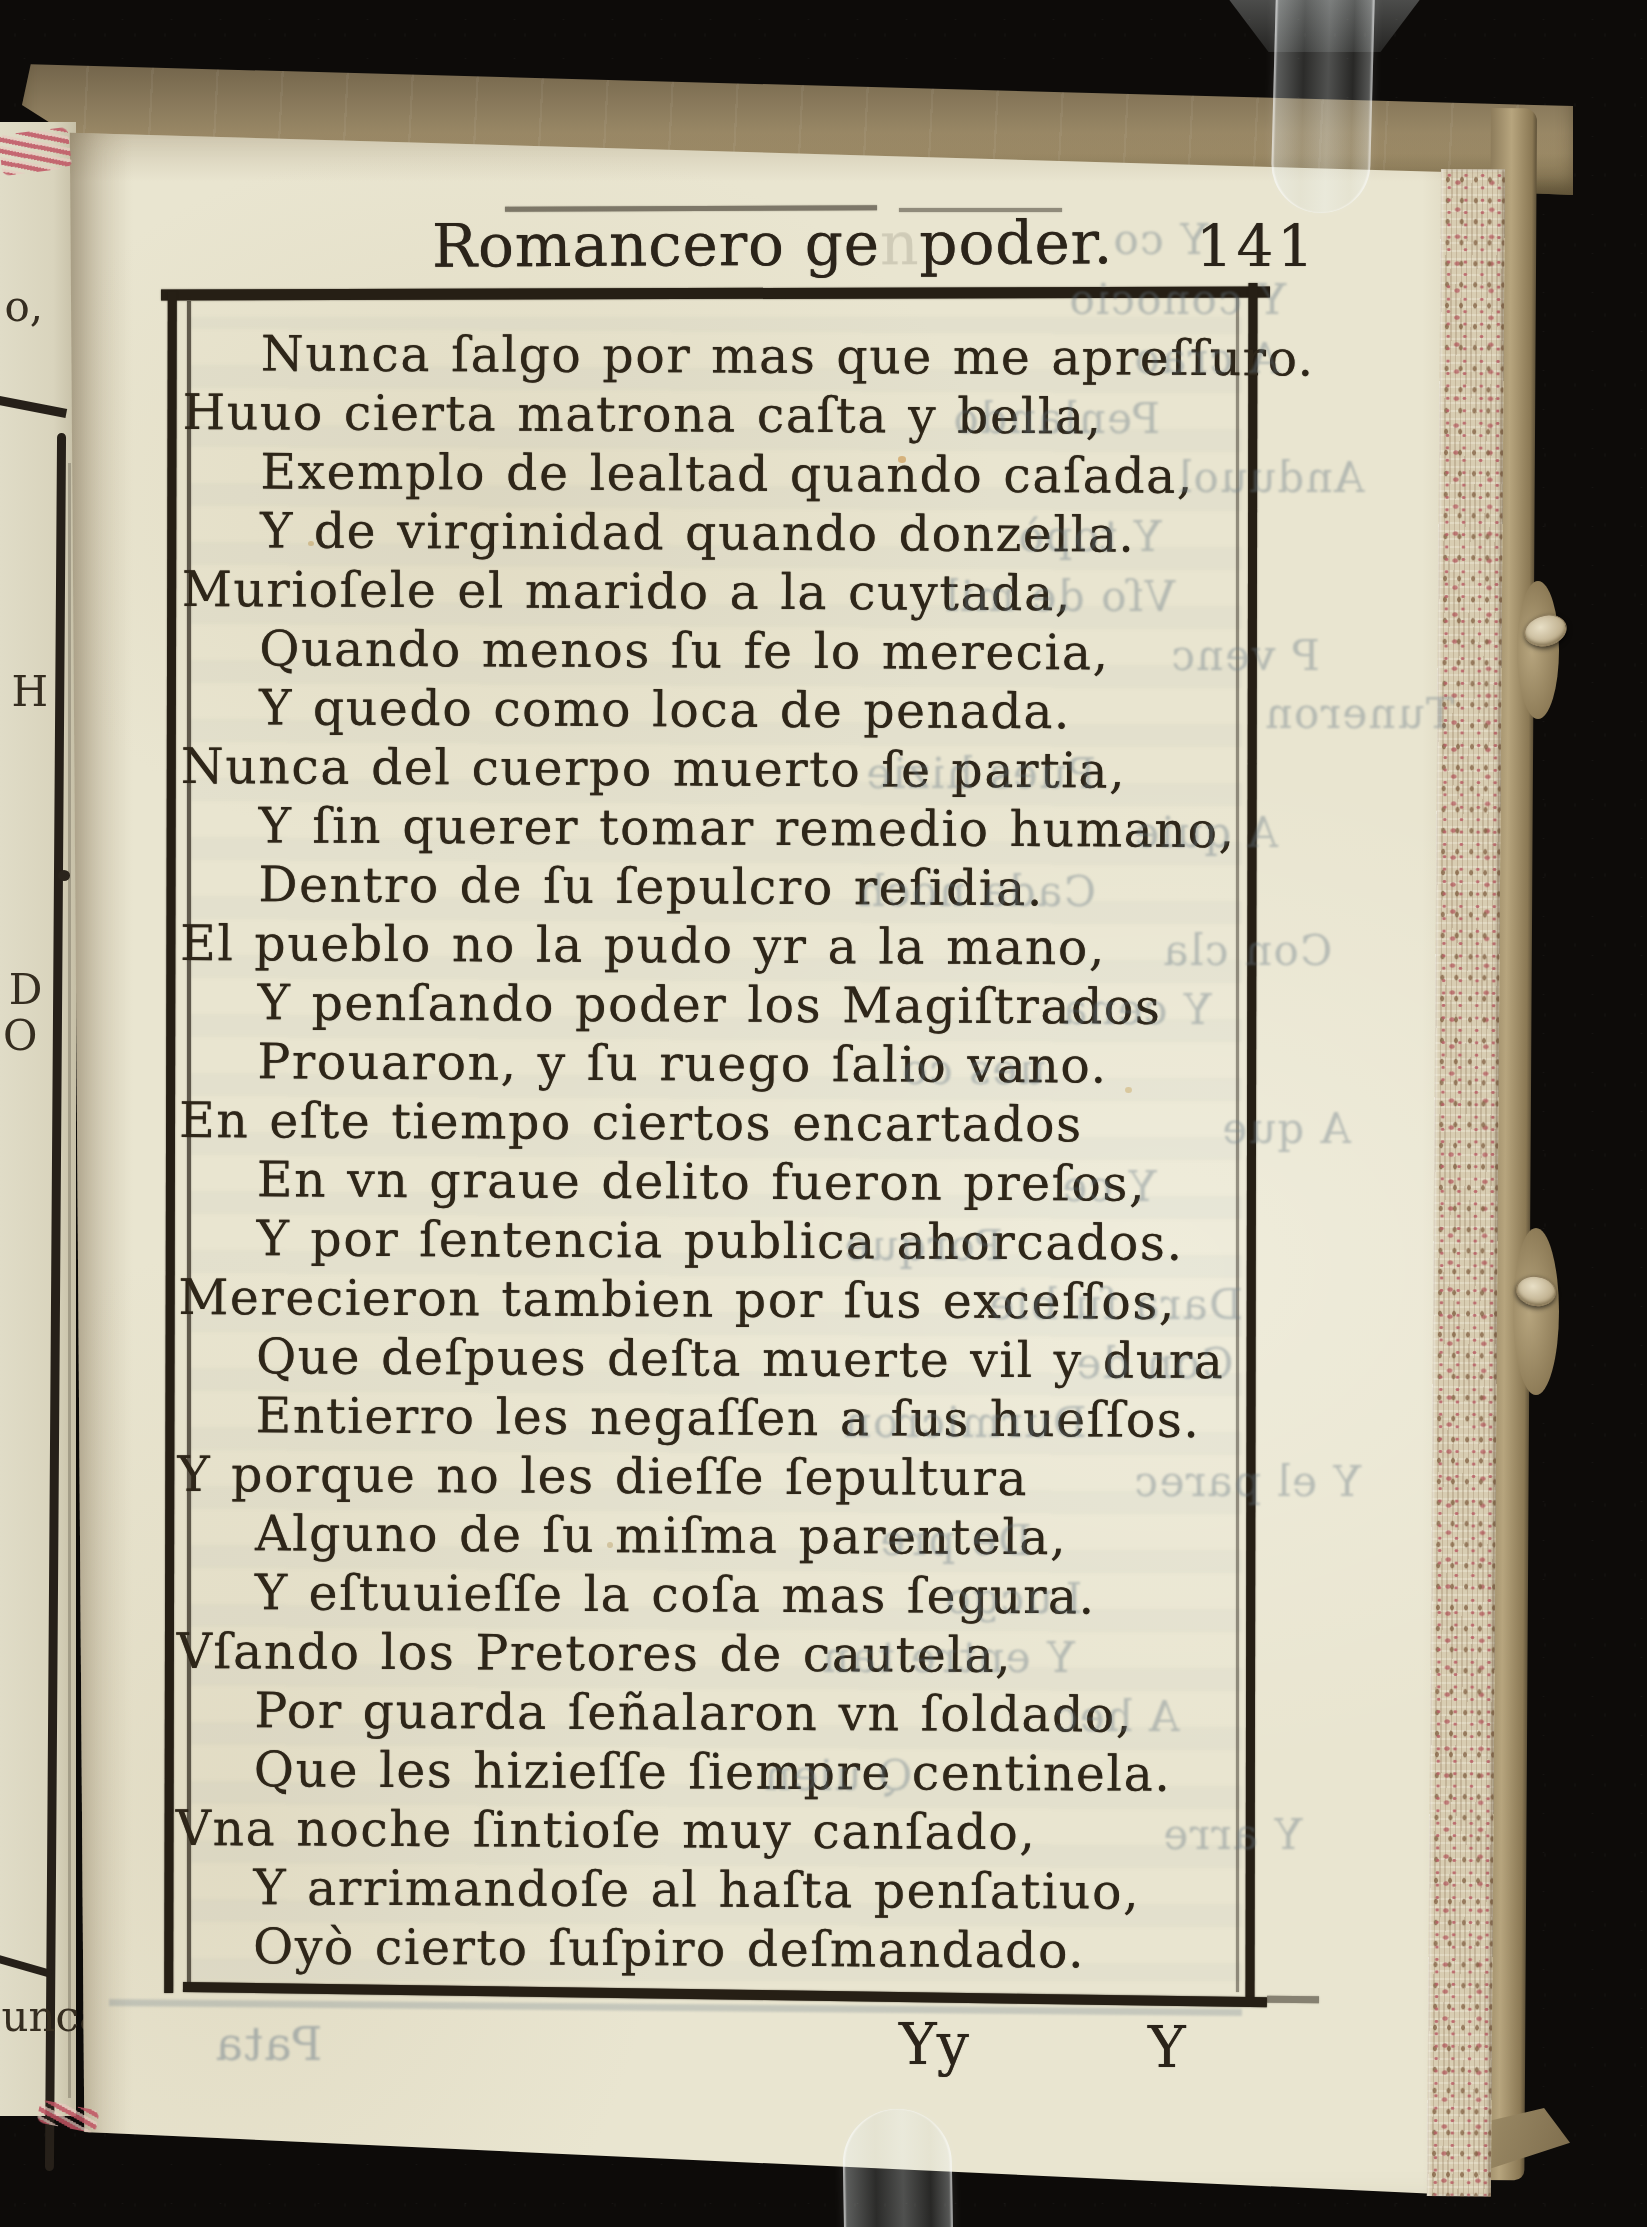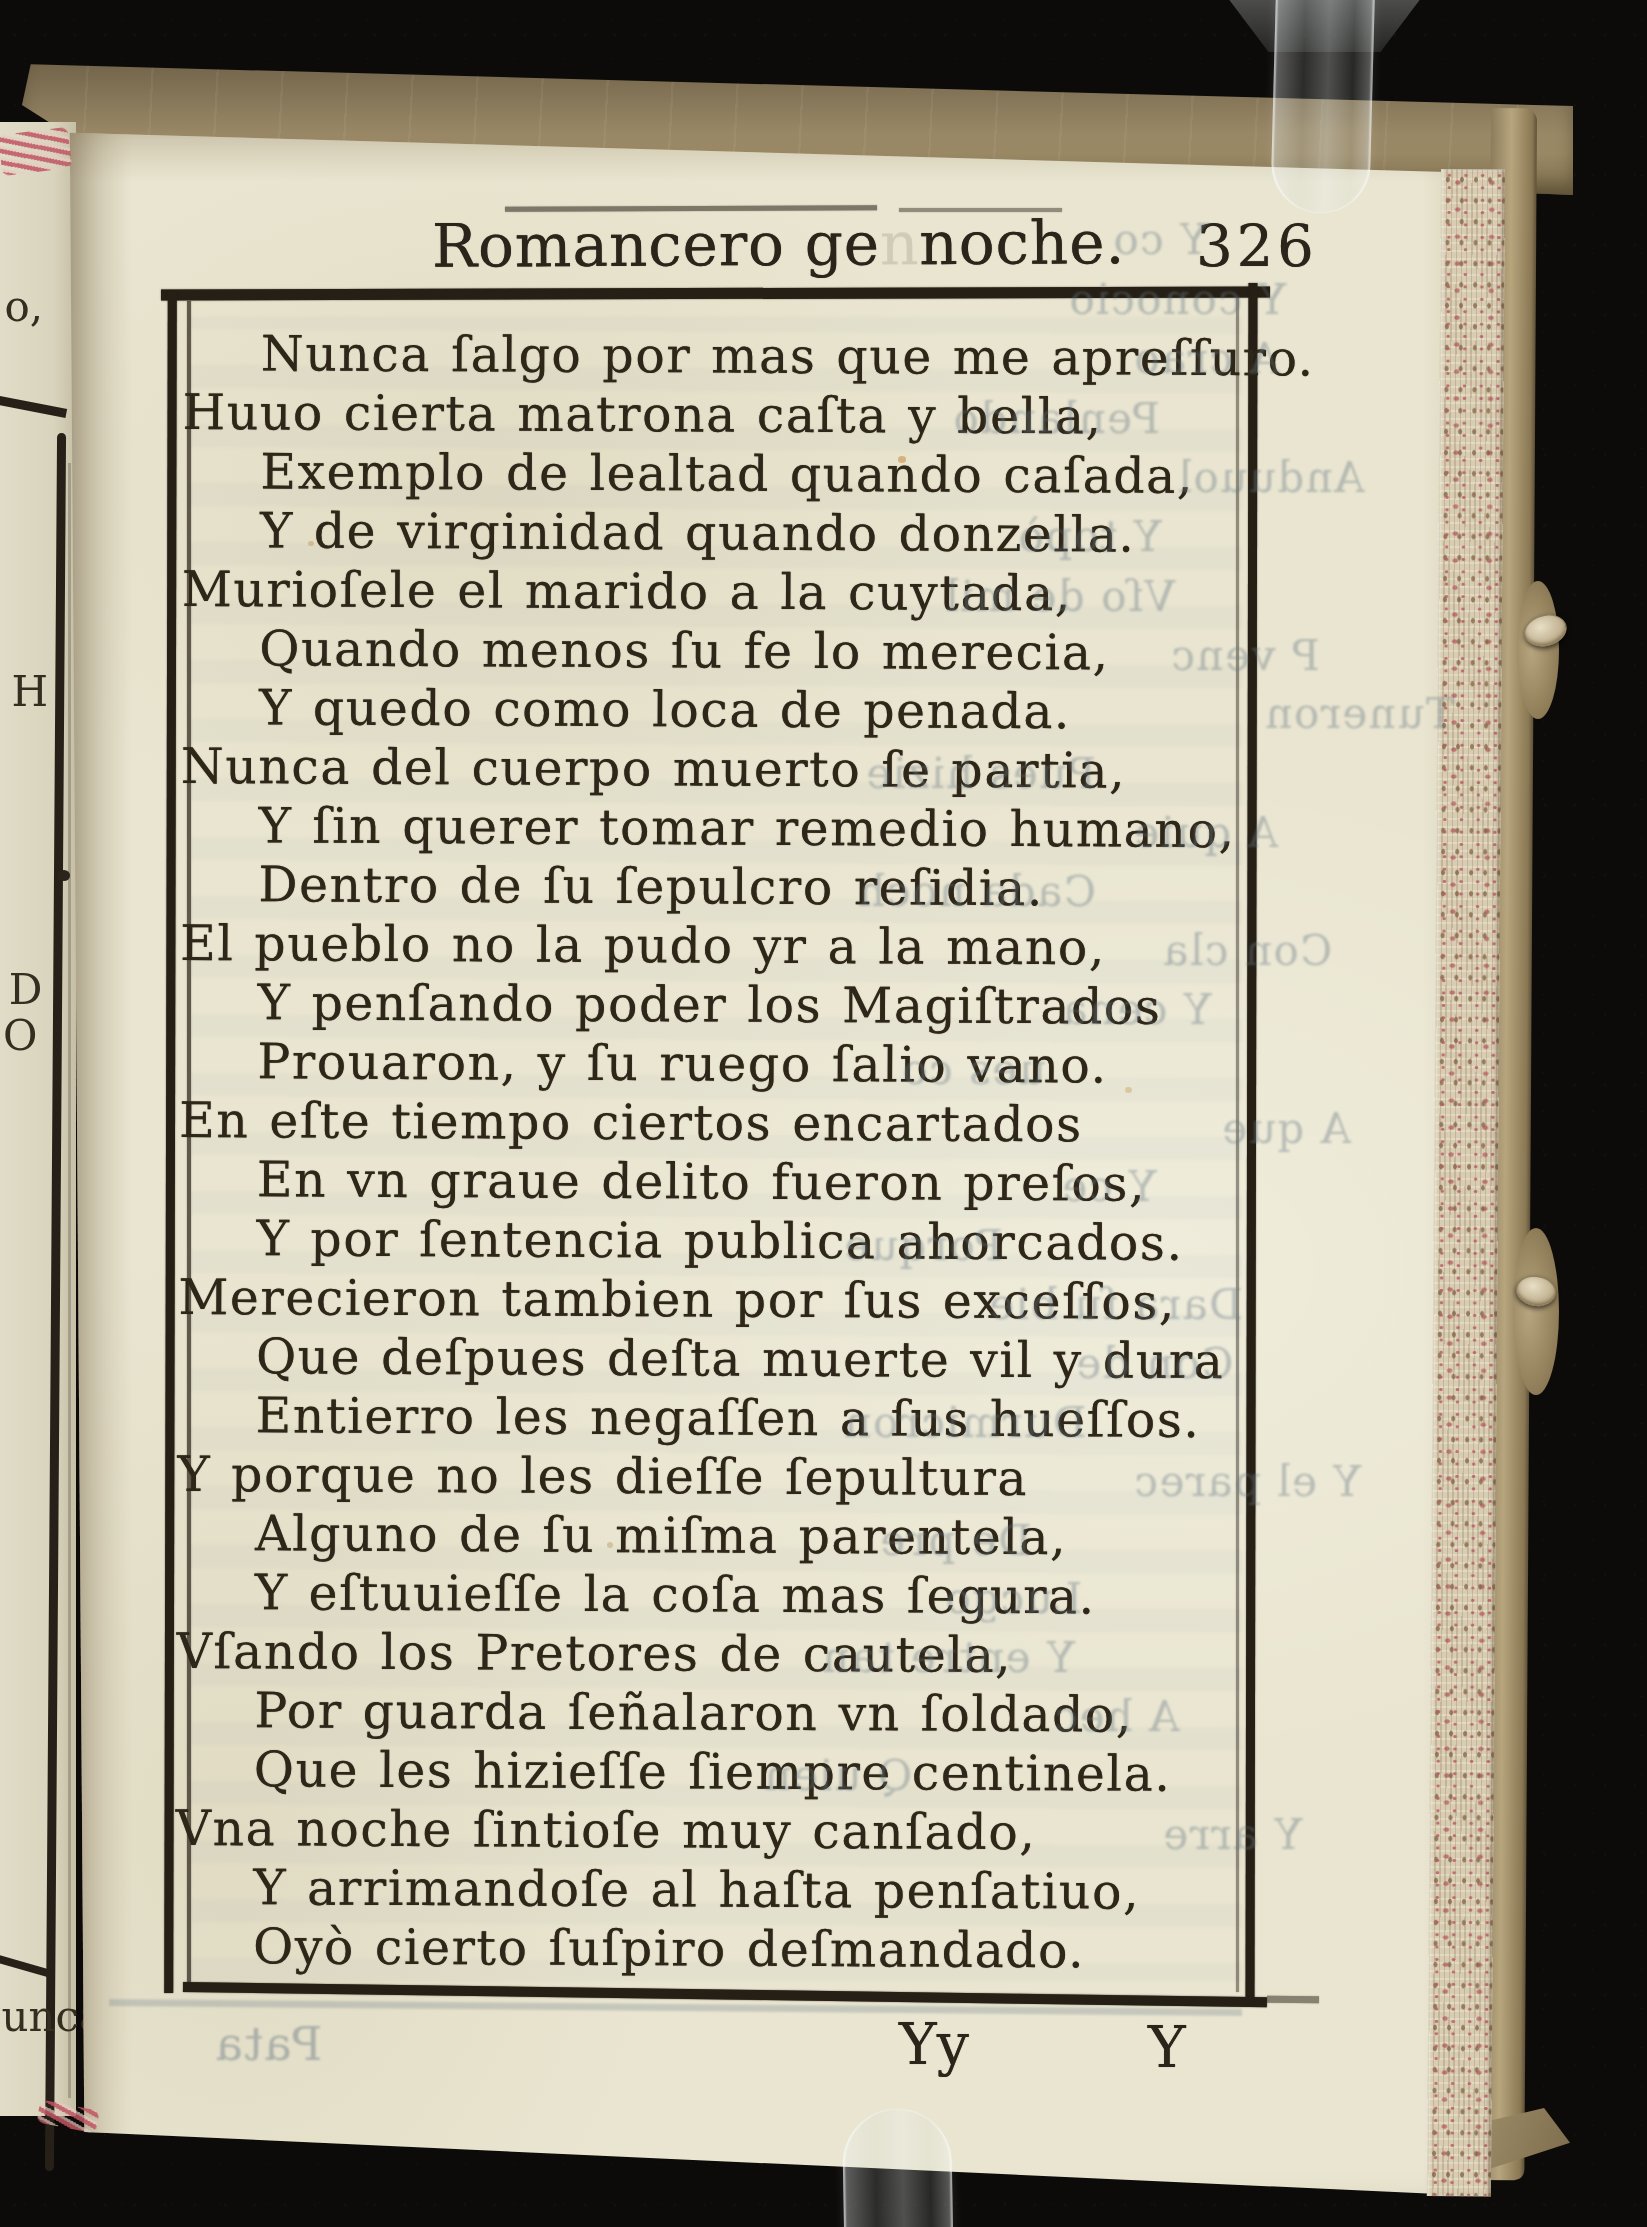--- a/index.html
+++ b/index.html
@@ -178,22 +178,22 @@
 
   <div class="abs main-page"></div>
   <div class="abs fore-edge"></div>
   <div class="abs tie-stub tie-upper"></div>
   <div class="abs tie-stub tie-lower"></div>
 
   <div class="abs showthrough"></div>
   <div class="abs rule rule-above-header-a"></div>
   <div class="abs rule rule-above-header-b"></div>
 
-  <div class="abs running-title"><span>Romancero ge</span><span class="faded-letter">n</span><span>noche.</span></div>
-  <div class="abs page-number">326</div>
+  <div class="abs running-title"><span>Romancero ge</span><span class="faded-letter">n</span><span>poder.</span></div>
+  <div class="abs page-number">141</div>
 
   <div class="abs rule frame-top"></div>
   <div class="abs rule frame-left"></div>
   <div class="abs rule frame-left-inner"></div>
   <div class="abs rule frame-right"></div>
   <div class="abs rule frame-right-inner"></div>
   <div class="abs rule frame-bottom"></div>
   <div class="abs rule frame-bottom-stub"></div>
   <div class="abs ghost-rule"></div>
 

